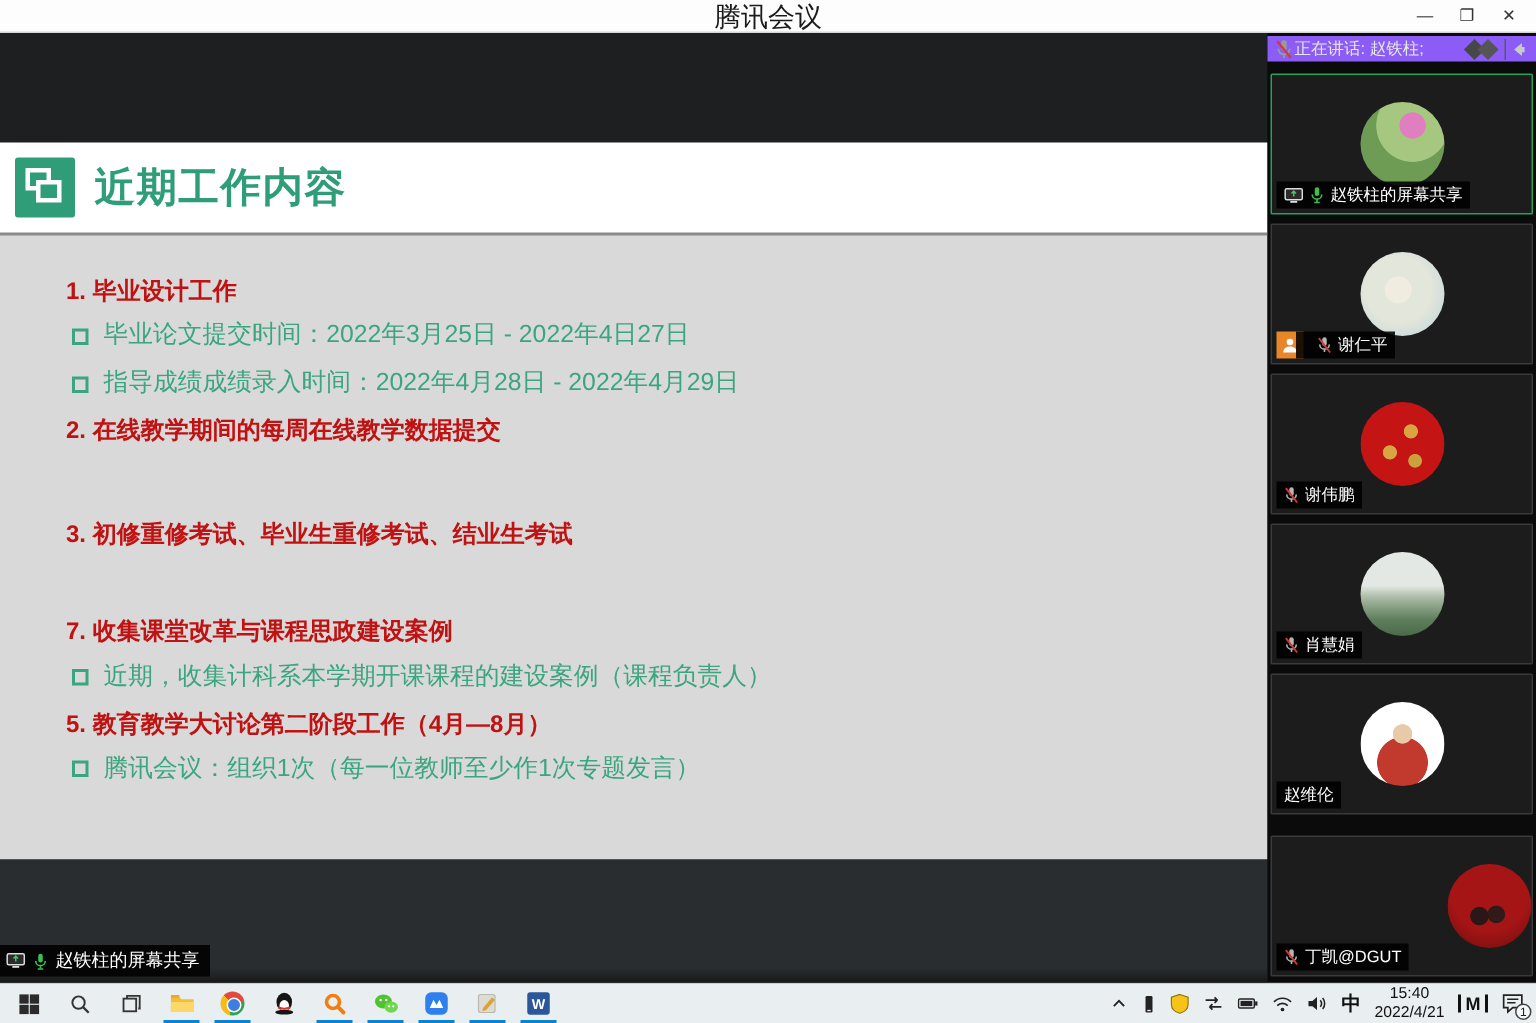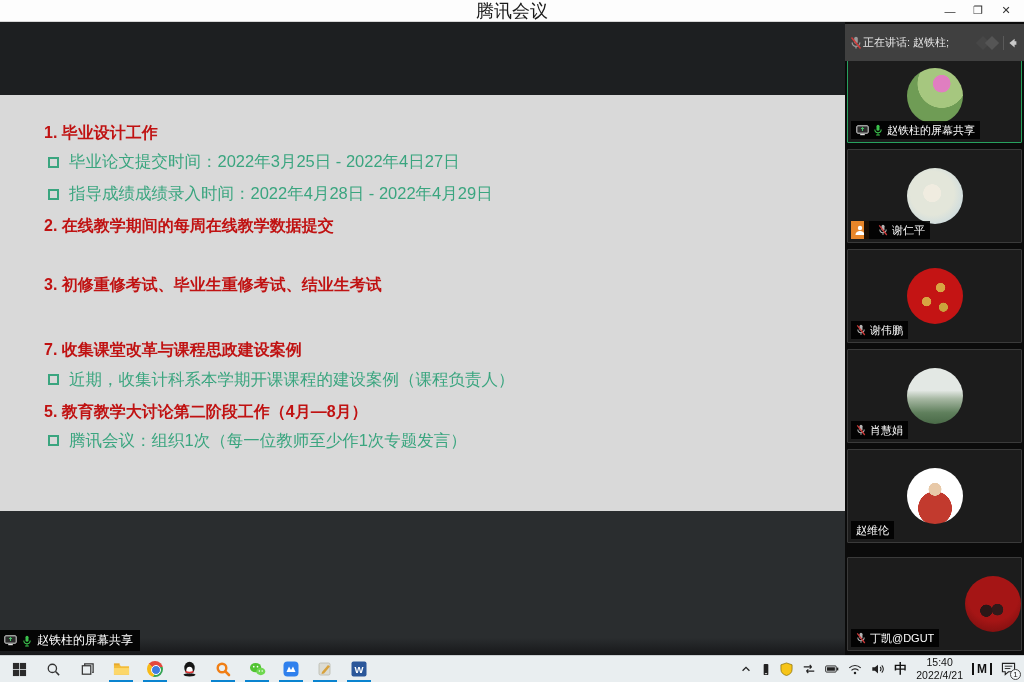--- a/index.html
+++ b/index.html
@@ -21,28 +21,28 @@
   .slide-header { height:62px; background:#ffffff; border-bottom:2px solid #8a8a8a; display:flex; align-items:center; padding-left:10px; }
   .logo { width:40px; height:40px; background:var(--green); position:relative; border-radius:2px; flex:0 0 auto; }
   .logo .sq-back { position:absolute; left:7px; top:7px; width:17px; height:15px; border:3px solid #fff; }
   .logo .sq-front { position:absolute; left:14px; top:15px; width:17px; height:15px; border:3px solid #fff; background:var(--green); }
   .slide-title { margin-left:13px; font-size:27px; font-weight:bold; color:var(--green); letter-spacing:1px; }
   .slide-body { height:416px; background:#d9d9d9; padding:26px 20px 0 44px; overflow:hidden; }
   .item { margin-bottom:6px; }
   .item.heading { color:var(--red); font-size:16px; font-weight:bold; line-height:1.45; }
   .item.bullet { color:var(--bullet); font-size:16.5px; line-height:1.45; display:flex; align-items:center; gap:10px; padding-left:4px; margin-bottom:8px; }
   .item.bullet .square { width:11px; height:11px; border:2.5px solid var(--bullet); flex:0 0 auto; }
-  .item:nth-child(5) { margin-top:36px; }
+  .item:nth-child(5) { margin-top:46px; }
   .item:nth-child(6) { margin-top:42px; }
   .share-bottom { flex:1; background:linear-gradient(#2a2d2f 0 88%, #17181a 100%); }
   .share-label { position:absolute; left:0; bottom:4px; background:#050505; color:#fff; font-size:12px; padding:2px 7px 2px 4px; display:flex; align-items:center; gap:5px; }
 
   
   .sidebar { flex:1; background:#0b0b0b; position:relative; padding:27px 2px 0 2px; display:flex; flex-direction:column; gap:6px; }
-  .speaking-bar { position:absolute; top:2px; left:0; right:0; height:37px; background:#404040; display:flex; align-items:center; gap:1px; padding:0 5px; z-index:5; }
+  .speaking-bar { position:absolute; top:2px; left:0; right:0; height:17px; background:#8b5cf6; display:flex; align-items:center; gap:1px; padding:0 5px; z-index:5; }
   .speaking-text { color:#e6e6e6; font-size:11px; white-space:nowrap; overflow:hidden; }
   .ghost-shapes { margin-left:auto; position:relative; width:26px; height:14px; flex:0 0 auto; }
   .ghost-shapes i { position:absolute; width:10px; height:10px; background:#474747; transform:rotate(45deg); top:2px; }
   .ghost-shapes i:first-child { left:2px; }
   .ghost-shapes i:last-child { left:11px; background:#555; }
   .bar-divider { width:1px; height:14px; background:#5a5a5a; flex:0 0 auto; }
 
   .tile { height:94px; background:#1c1c1c; border:1px solid #3a3a3a; border-radius:1px; position:relative; display:flex; align-items:center; justify-content:center; }
   .tile.active { border-color:#27a05e; }
   .tile:last-child { margin-top:8px;justify-content:flex-end; }
@@ -83,20 +83,27 @@
       <span class="win-btn">—</span>
       <span class="win-btn">❐</span>
       <span class="win-btn">✕</span>
     </div>
   </div>
 
   <div class="app">
 
     <div class="share-area">
       <div class="share-top"></div>
+      <div class="slide-header">
+        <span class="logo">
+            <i class="sq-back"></i>
+            <i class="sq-front"></i>
+          </span>
+        <span class="slide-title">近期工作内容</span>
+      </div>
       <div class="slide-body" id="slide-list">
           <div class="item heading"><span>1. 毕业设计工作</span></div>
           <div class="item bullet">
             <span class="square"></span>
             <span>毕业论文提交时间：2022年3月25日 - 2022年4日27日</span>
           </div>
           <div class="item bullet">
             <span class="square"></span>
             <span>指导成绩成绩录入时间：2022年4月28日 - 2022年4月29日</span>
           </div>

